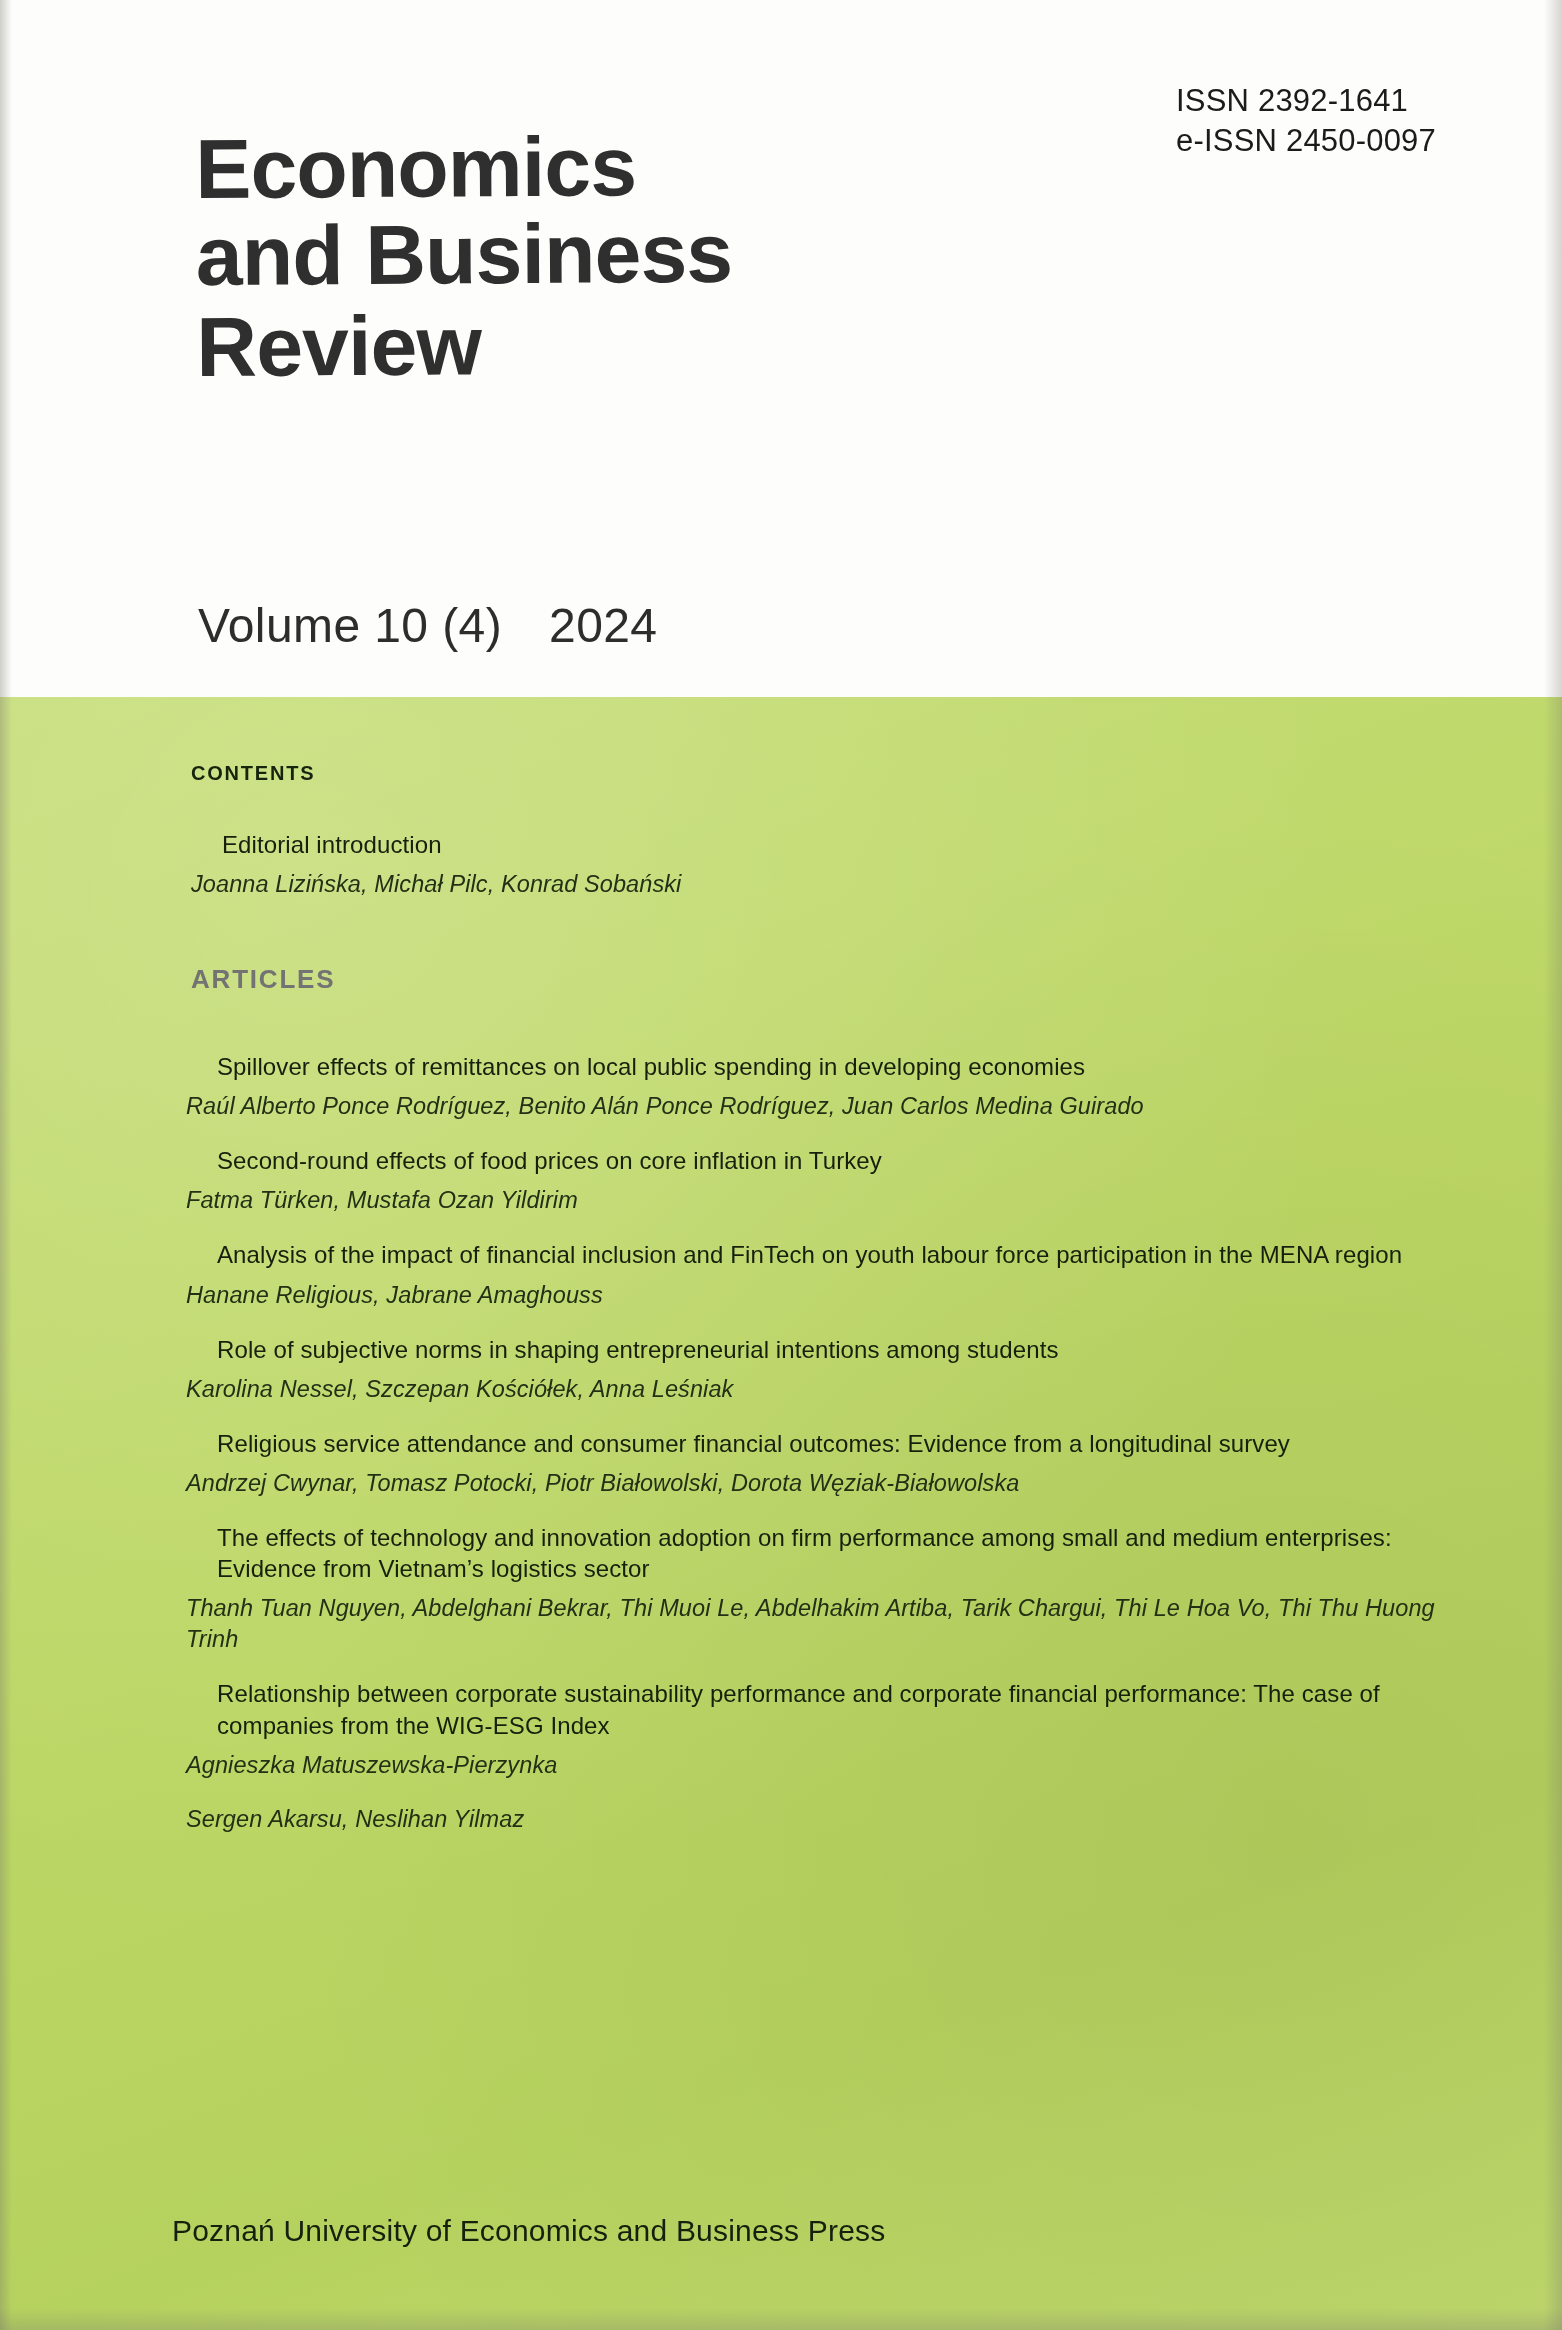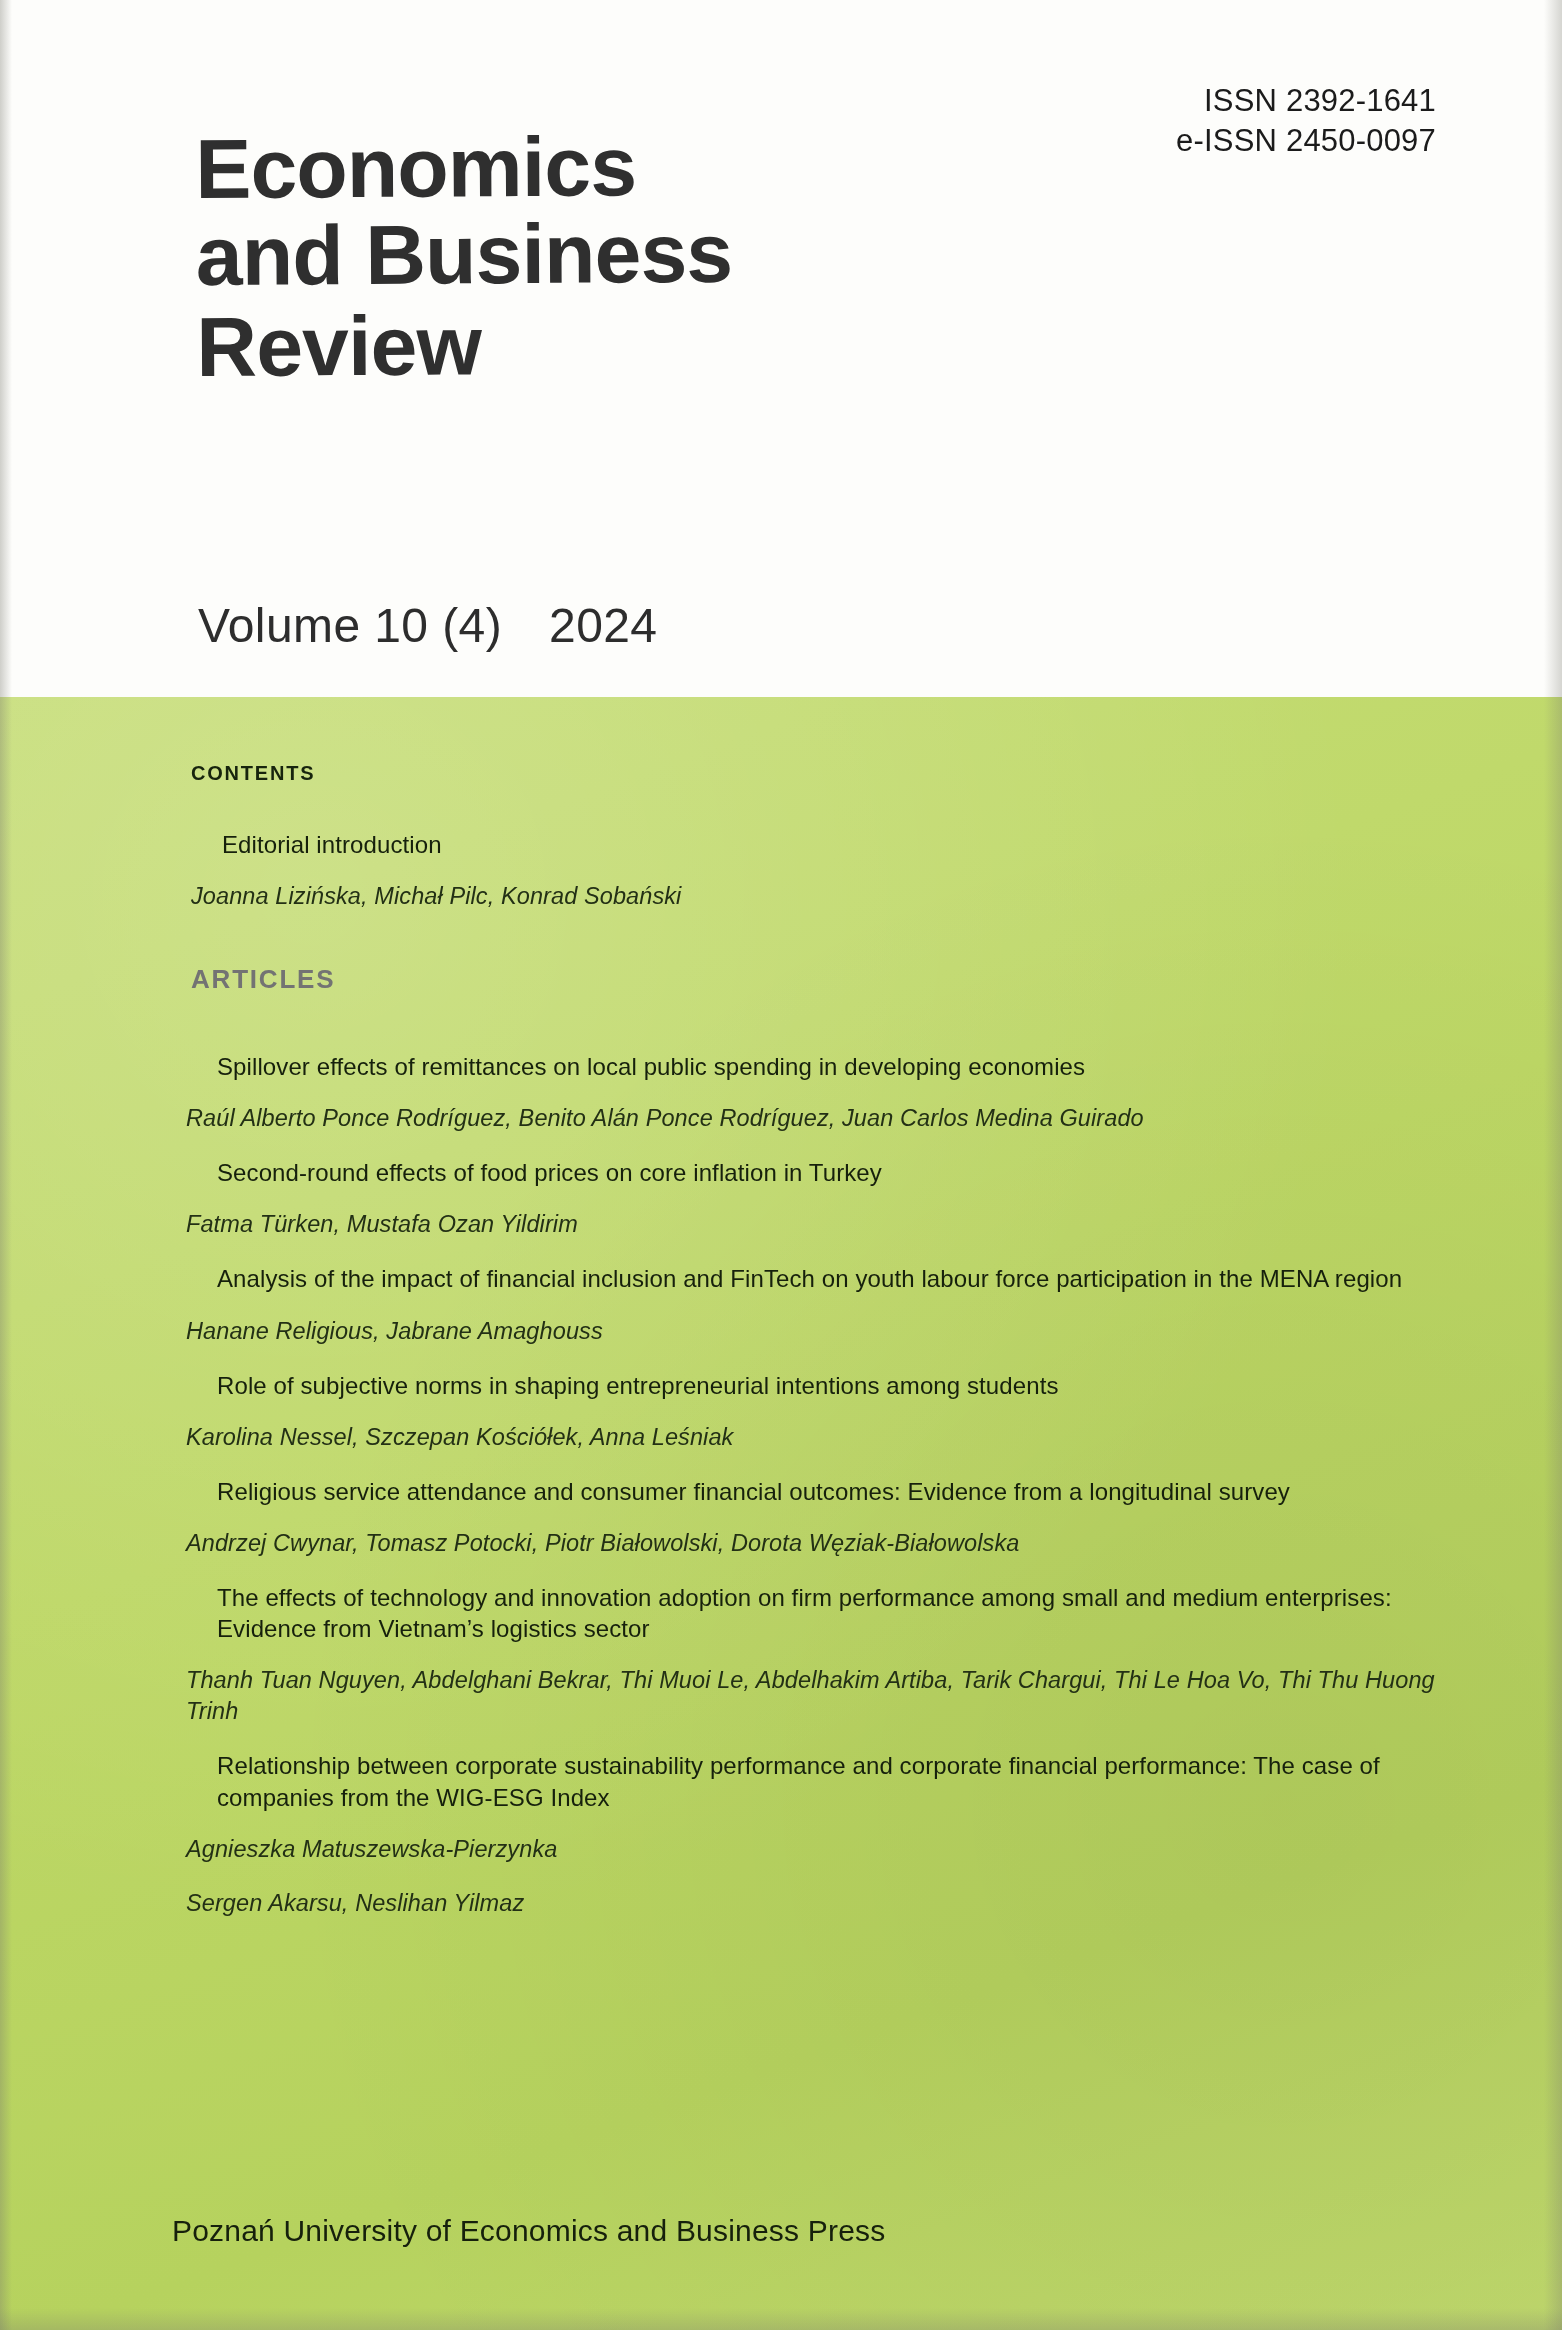--- a/index.html
+++ b/index.html
@@ -65,21 +65,21 @@
     left: 0; bottom: 0;
     width: 1562px; height: 22px;
     background: linear-gradient(0deg, rgba(120,120,110,0.28), rgba(255,255,255,0));
   }
 
   
   .issn {
     position: absolute;
     right: 126px;
     top: 81px;
-    text-align: right;
+    text-align: left;
     color: #1b1b1b;
     font-size: 31px;
     line-height: 1.30;
     letter-spacing: 0.2px;
     font-family: "Liberation Sans", sans-serif;
   }
 
   
   .title-block {
     position: absolute;
@@ -130,21 +130,21 @@
     color: #16200c;
     line-height: 1.30;
     letter-spacing: 0.1px;
     margin-left: 31px;
   }
   .item-authors {
     font-size: 23.5px;
     font-style: italic;
     color: #233015;
     line-height: 1.32;
-    margin-top: 21px;
+    margin-top: 9px;
     letter-spacing: 0.1px;
   }
 
   .articles-head {
     position: absolute;
     left: 191px;
     top: 964px;
     font-size: 26px;
     font-weight: 700;
     letter-spacing: 1.8px;

